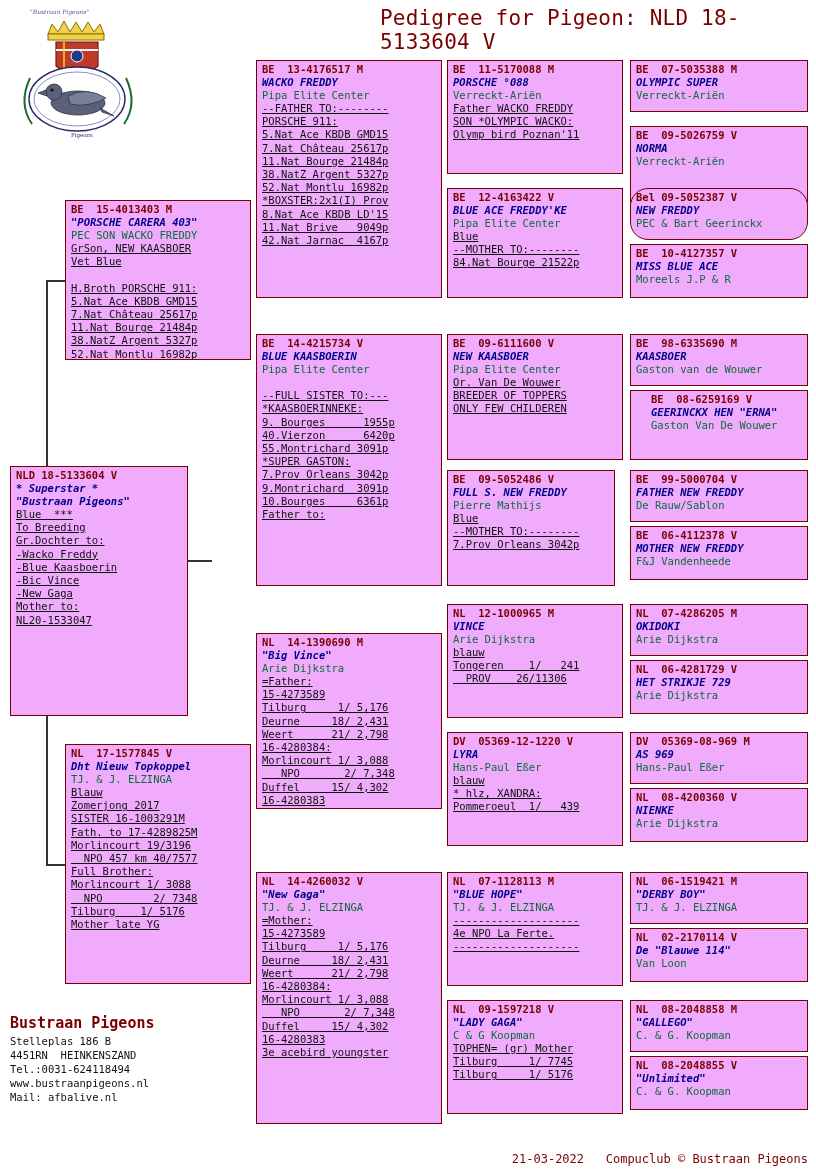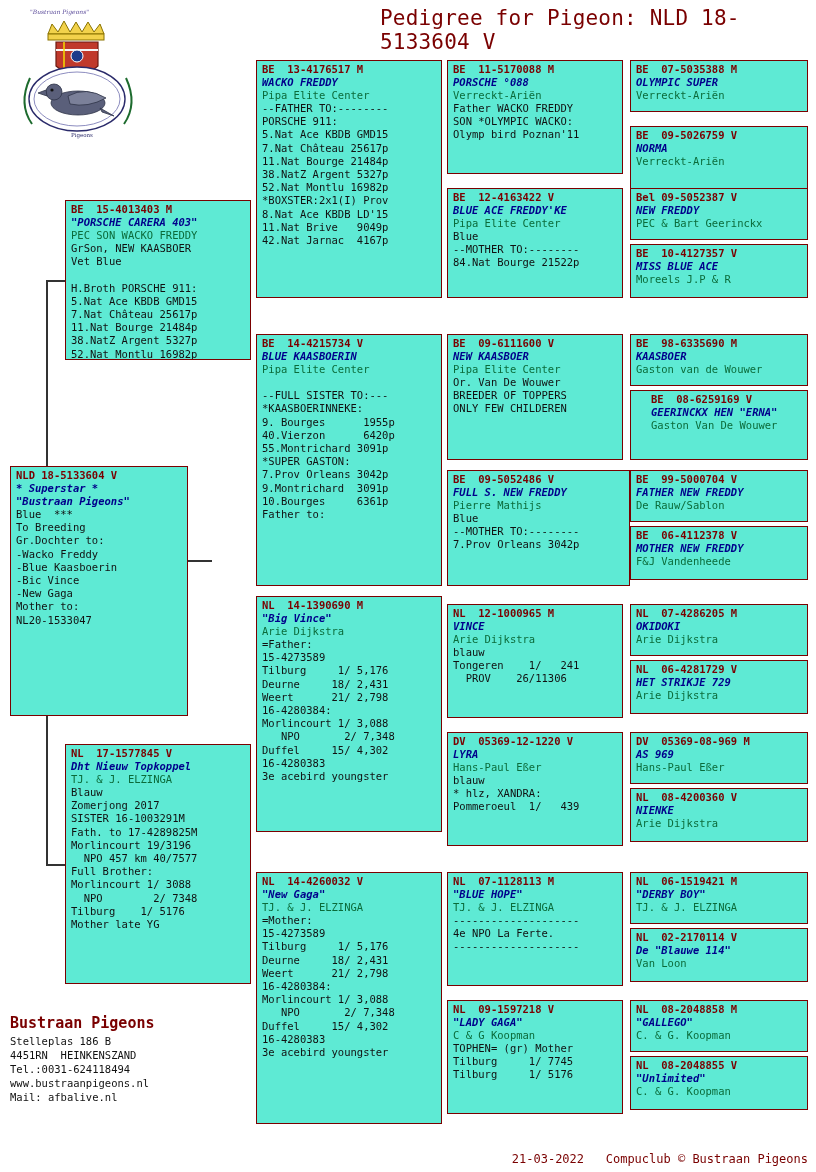--- a/index.html
+++ b/index.html
@@ -52,21 +52,21 @@
     top: 128px;
     font-size: 5.5px;
     color: #2a2a6a;
     font-family: "DejaVu Serif", serif;
   }
 
   
   .box {
     position: absolute;
     border: 1.5px solid #7a0000;
-    background: #5eead4;
+    background: #f0abfc;
     box-sizing: border-box;
     padding: 2px 4px 2px 5px;
     overflow: hidden;
   }
   .ring {
     font-size: 10.5px;
     color: #7a0000;
     font-weight: bold;
     white-space: pre;
     line-height: 13px;
@@ -83,20 +83,21 @@
     font-size: 10.5px;
     color: #0b6b3a;
     white-space: pre;
     line-height: 13px;
   }
   .lines {
     font-size: 10.5px;
     color: #111111;
     white-space: pre;
     line-height: 13.2px;
+    text-decoration: underline;
   }
 
   
   #subject {
     left: 10px;
     top: 466px;
     width: 178px;
     height: 250px;
   }
   #gen1a {
@@ -108,37 +109,37 @@
   #gen1b {
     left: 65px;
     top: 744px;
     width: 186px;
     height: 240px;
   }
 
   
   #g2a { left: 256px; top: 60px;  width: 186px; height: 238px; }
   #g2b { left: 256px; top: 334px; width: 186px; height: 252px; }
-  #g2c { left: 256px; top: 596px; width: 186px; height: 236px; }
+  #g2c { left: 256px; top: 633px; width: 186px; height: 176px; }
   #g2d { left: 256px; top: 872px; width: 186px; height: 252px; }
 
   
   #g3a { left: 447px; top: 60px;  width: 176px; height: 114px; }
   #g3b { left: 447px; top: 188px; width: 176px; height: 110px; }
   #g3c { left: 447px; top: 334px; width: 176px; height: 126px; }
-  #g3d { left: 447px; top: 470px; width: 183px; height: 116px; }
+  #g3d { left: 447px; top: 470px; width: 168px; height: 116px; }
   #g3e { left: 447px; top: 604px; width: 176px; height: 114px; }
   #g3f { left: 447px; top: 732px; width: 176px; height: 114px; }
   #g3g { left: 447px; top: 872px; width: 176px; height: 114px; }
   #g3h { left: 447px; top: 1000px; width: 176px; height: 114px; }
 
   
   #g4a { left: 630px; top: 60px;  width: 178px; height: 52px; }
   #g4b { left: 630px; top: 126px; width: 178px; height: 78px; }
-  #g4c { left: 630px; top: 188px; width: 178px; height: 52px; }
+  #g4c { left: 630px; top: 188px; width: 178px; height: 52px; border-radius: 18px; }
   #g4d { left: 630px; top: 244px; width: 178px; height: 54px; }
   #g4e { left: 630px; top: 334px; width: 178px; height: 52px; }
   #g4f { left: 630px; top: 390px; width: 178px; height: 70px; padding-left: 20px; }
   #g4g { left: 630px; top: 470px; width: 178px; height: 52px; }
   #g4h { left: 630px; top: 526px; width: 178px; height: 54px; }
   #g4i { left: 630px; top: 604px; width: 178px; height: 52px; }
   #g4j { left: 630px; top: 660px; width: 178px; height: 54px; }
   #g4k { left: 630px; top: 732px; width: 178px; height: 52px; }
   #g4l { left: 630px; top: 788px; width: 178px; height: 54px; }
   #g4m { left: 630px; top: 872px; width: 178px; height: 52px; }

